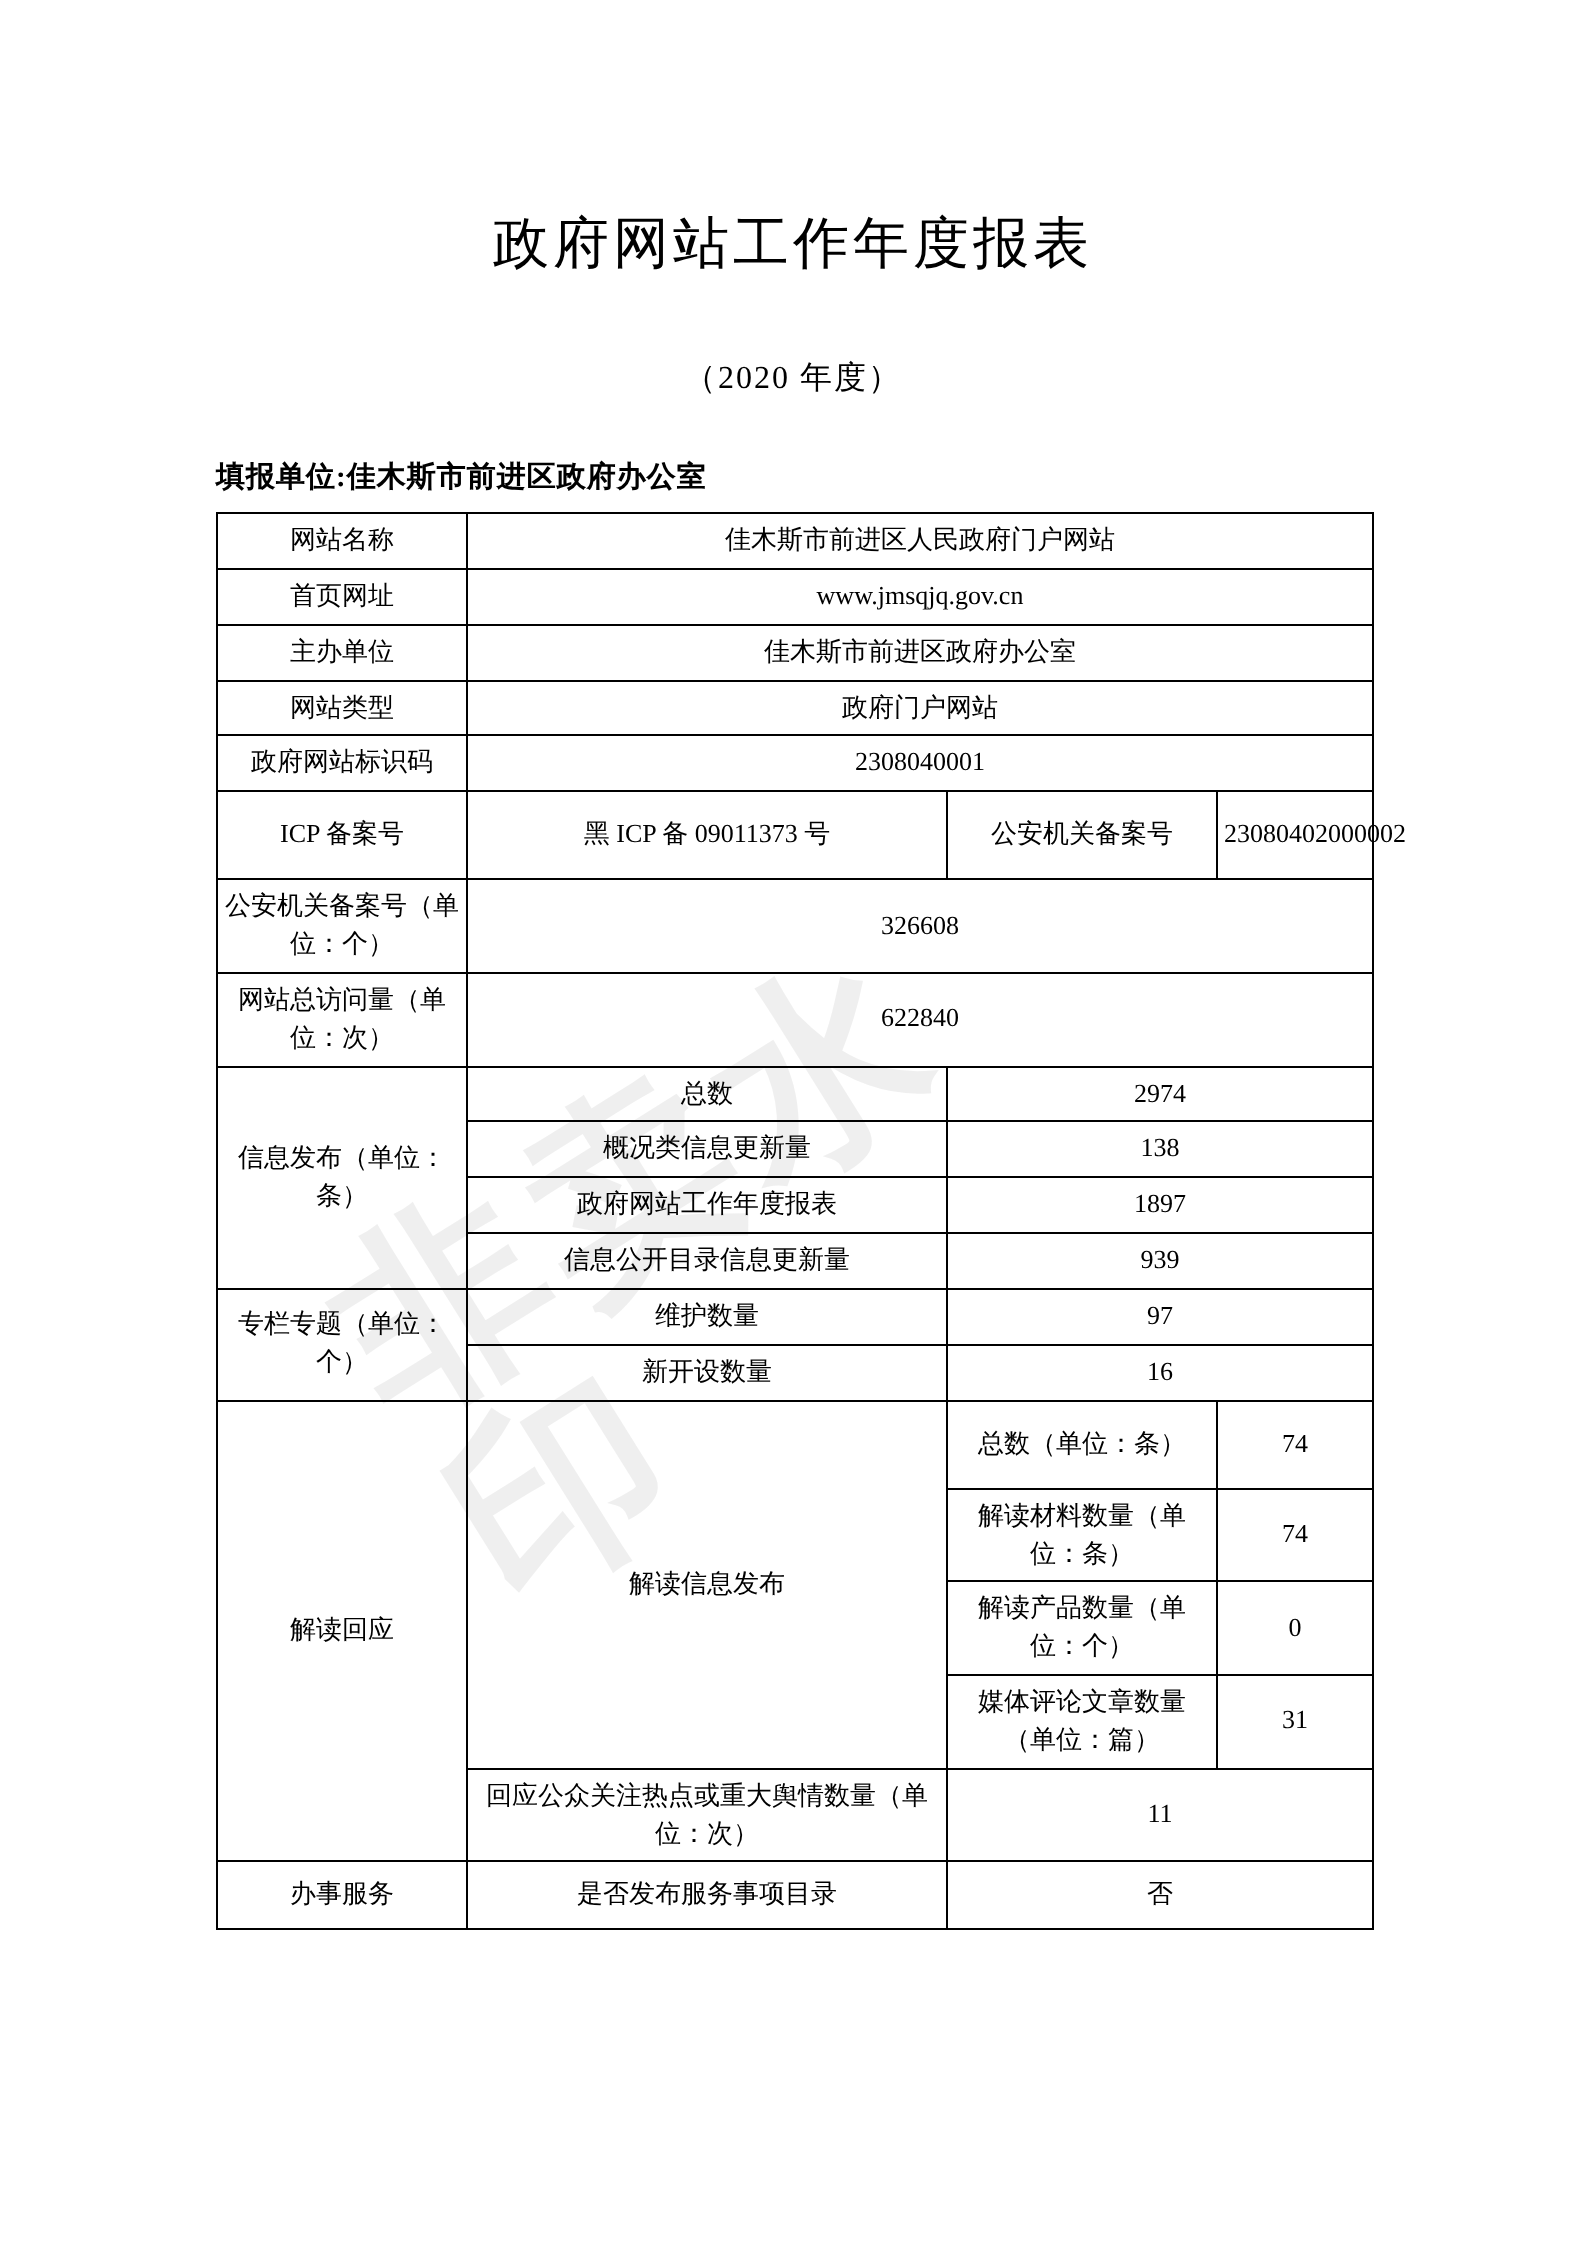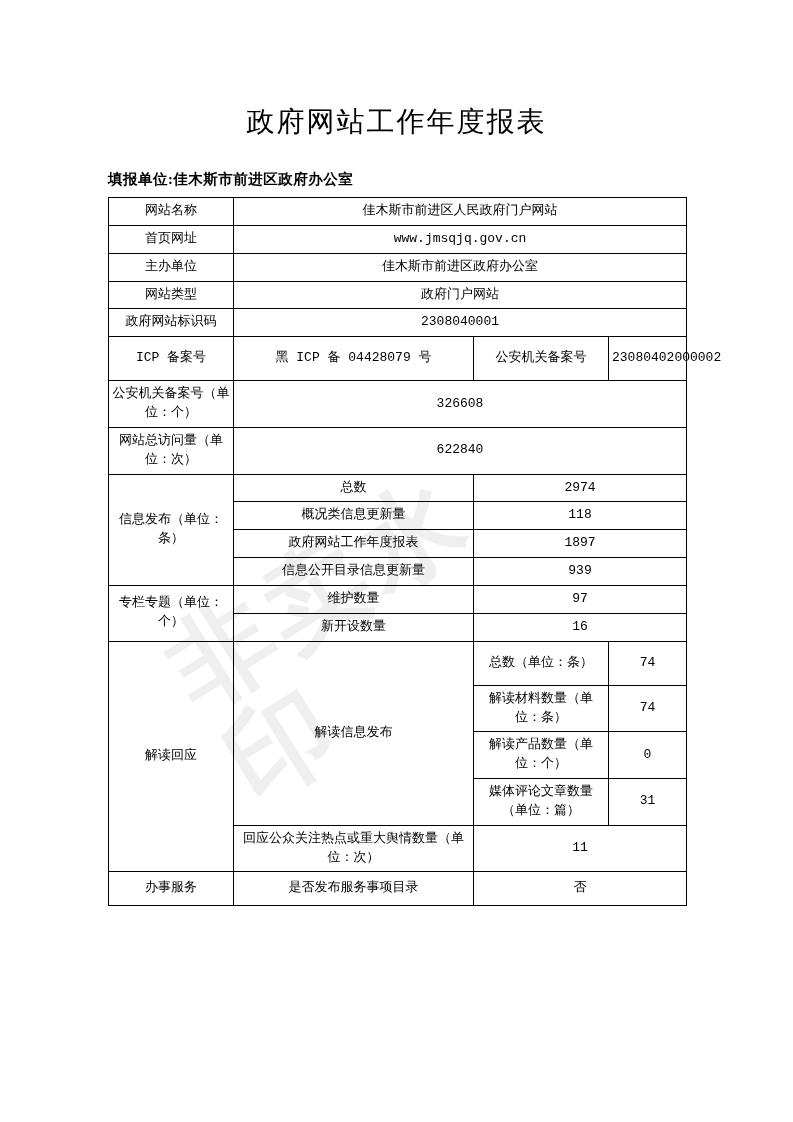--- a/index.html
+++ b/index.html
@@ -72,21 +72,21 @@
     width: 578px;
     table-layout: fixed;
   }
   table.report td {
     border: 1px solid #000000;
     text-align: center;
     vertical-align: middle;
     font-size: 13px;
     padding: 4px 3px;
     line-height: 1.45;
-    font-family: Liberation Mono, monospace;
+    font-family: Liberation Serif, serif;
   }
   td.h {
     font-size: 13px;
   }
   .r-h30 { height: 22px; }
   .r-h40 { height: 34px; }
   .r-h50 { height: 44px; }
   .num {
     font-family: "Liberation Serif", "DejaVu Serif", serif;
   }
@@ -95,20 +95,21 @@
 </head>
 <body>
 
 <div class="page">
 
   <div class="watermark">非卖水印</div>
 
   <div class="content">
 
     <div class="doc-title">政府网站工作年度报表</div>
+    <div class="doc-subtitle">（2020 年度）</div>
 
     <div class="filler-line">
       <span>填报单位:</span><span>佳木斯市前进区政府办公室</span>
     </div>
 
     <table class="report">
       <colgroup>
         <col style="width:125px">
         <col style="width:120px">
         <col style="width:120px">
@@ -131,41 +132,41 @@
         <tr class="r-h30">
           <td class="h">网站类型</td>
           <td colspan="4">政府门户网站</td>
         </tr>
         <tr class="r-h30">
           <td class="h">政府网站标识码</td>
           <td colspan="4" class="num">2308040001</td>
         </tr>
         <tr class="r-h50">
           <td class="h">ICP 备案号</td>
-          <td colspan="2">黑 ICP 备 04428079 号</td>
+          <td colspan="2">黑 ICP 备 09011373 号</td>
           <td>公安机关备案号</td>
           <td class="num">23080402000002</td>
         </tr>
         <tr class="r-h50">
           <td class="h two-line">公安机关备案号（单位：个）</td>
           <td colspan="4" class="num">326608</td>
         </tr>
         <tr class="r-h50">
           <td class="h two-line">网站总访问量（单位：次）</td>
           <td colspan="4" class="num">622840</td>
         </tr>
 
         <tr class="r-h30">
           <td class="h two-line" rowspan="4">信息发布（单位：条）</td>
           <td colspan="2">总数</td>
           <td colspan="2" class="num">2974</td>
         </tr>
         <tr class="r-h30">
           <td colspan="2">概况类信息更新量</td>
-          <td colspan="2" class="num">118</td>
+          <td colspan="2" class="num">138</td>
         </tr>
         <tr class="r-h30">
           <td colspan="2">政府网站工作年度报表</td>
           <td colspan="2" class="num">1897</td>
         </tr>
         <tr class="r-h30">
           <td colspan="2">信息公开目录信息更新量</td>
           <td colspan="2" class="num">939</td>
         </tr>
 

